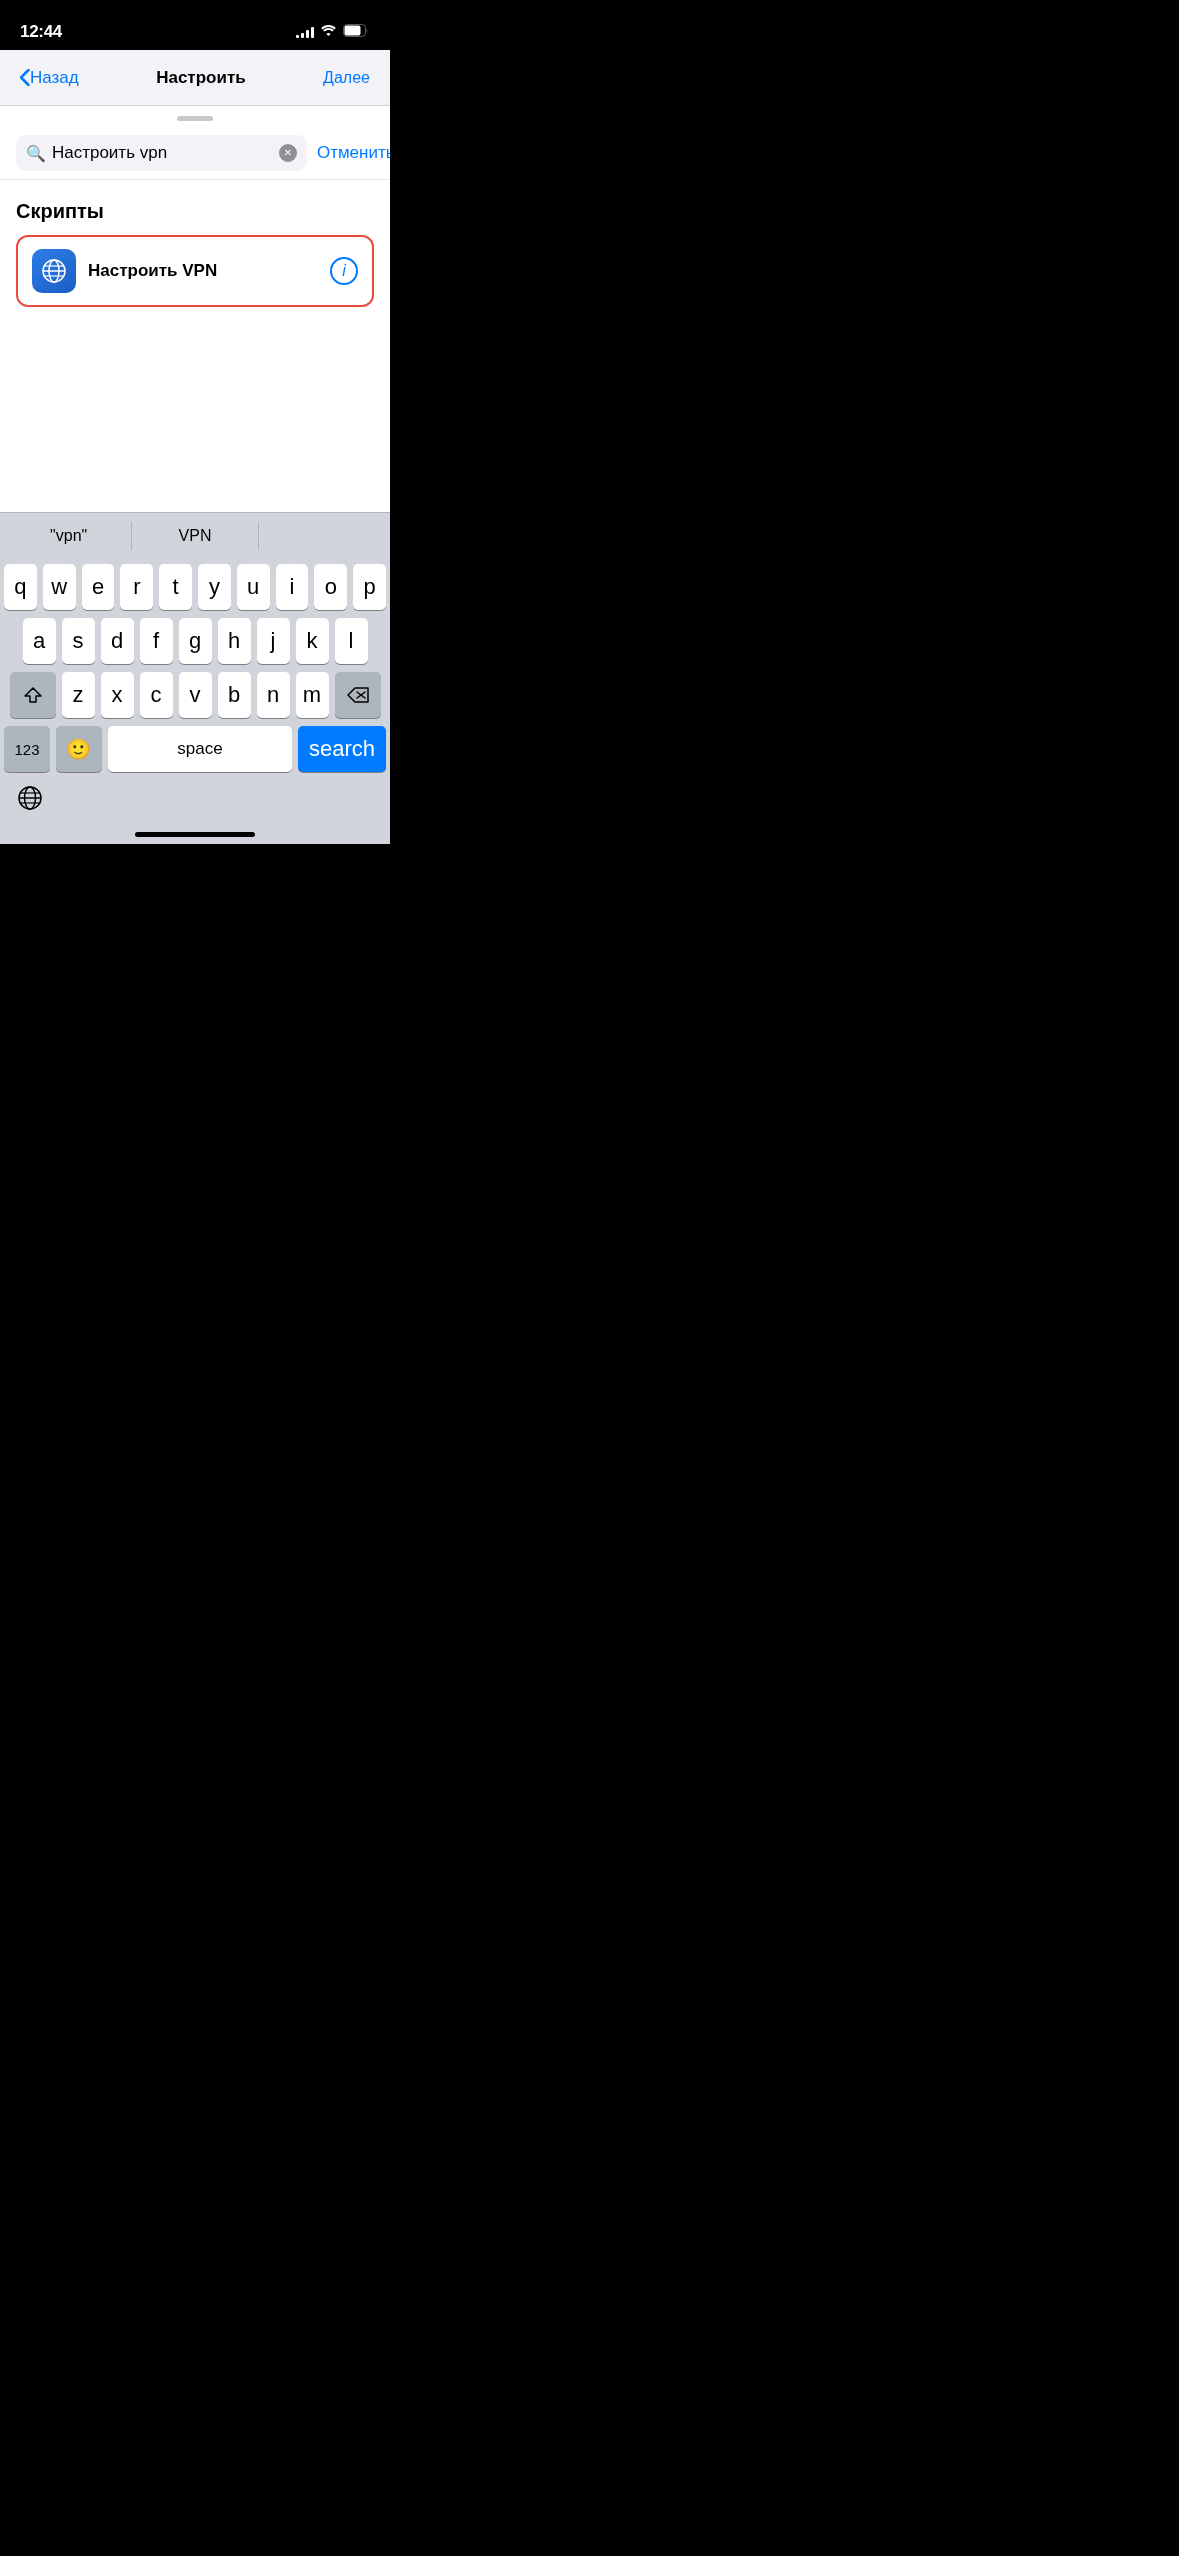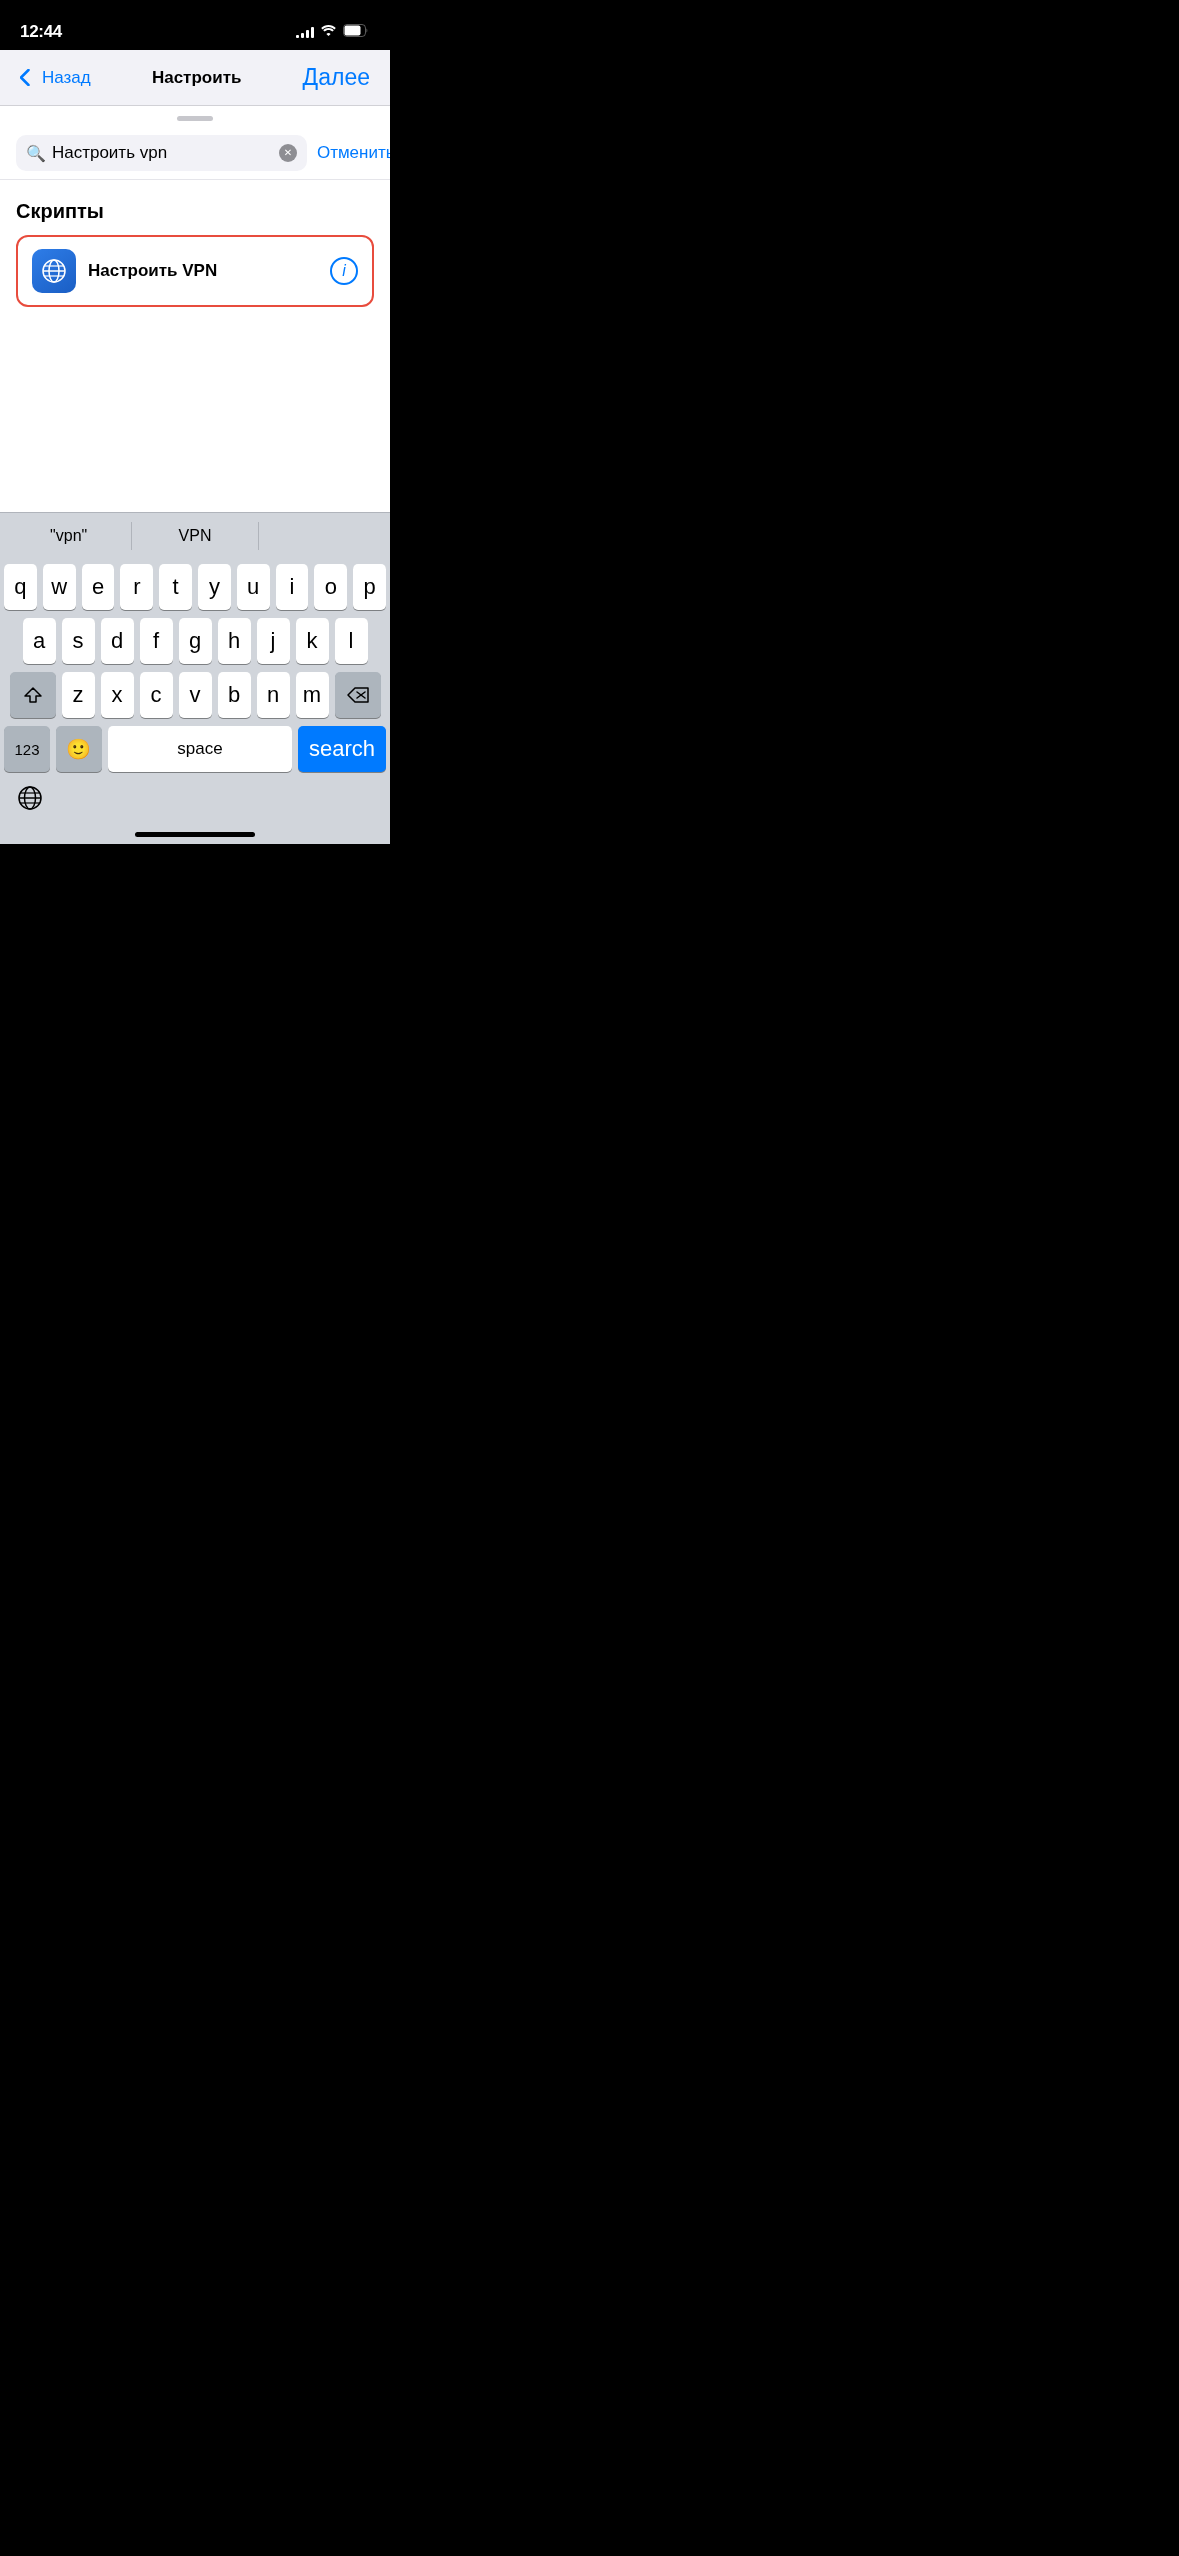--- a/index.html
+++ b/index.html
@@ -53,31 +53,31 @@
       align-items: center;
       justify-content: space-between;
       padding: 0 20px;
       border-bottom: 1px solid #d1d1d6;
     }
     .nav-back {
       color: #007aff;
       font-size: 17px;
       display: flex;
       align-items: center;
-      gap: 12px;
+      gap: 0;
       cursor: pointer;
     }
     .nav-title {
       font-size: 17px;
       font-weight: 600;
       color: #000;
     }
     .nav-next {
       color: #007aff;
-      font-size: 23px;
+      font-size: 16px;
       font-weight: 400;
       cursor: pointer;
     }
 
     
     .sheet-handle {
       display: flex;
       justify-content: center;
       padding: 10px 0 6px;
     }

